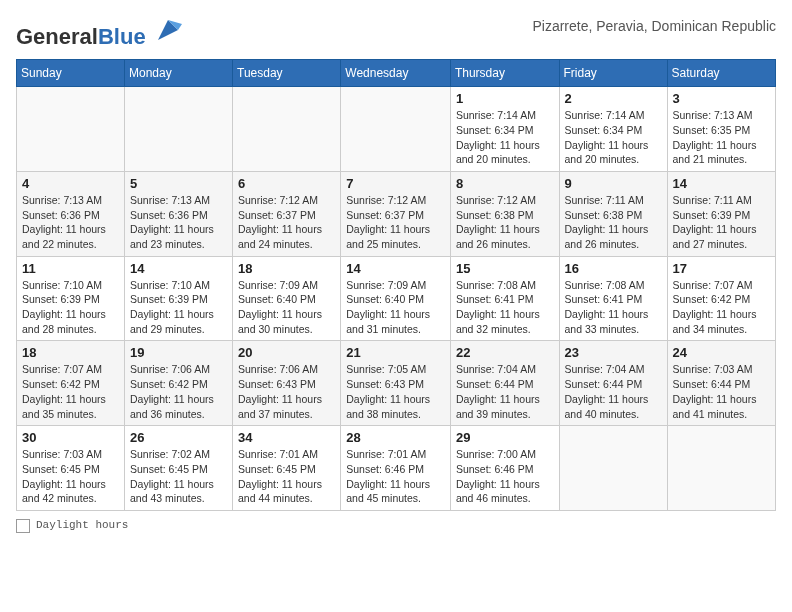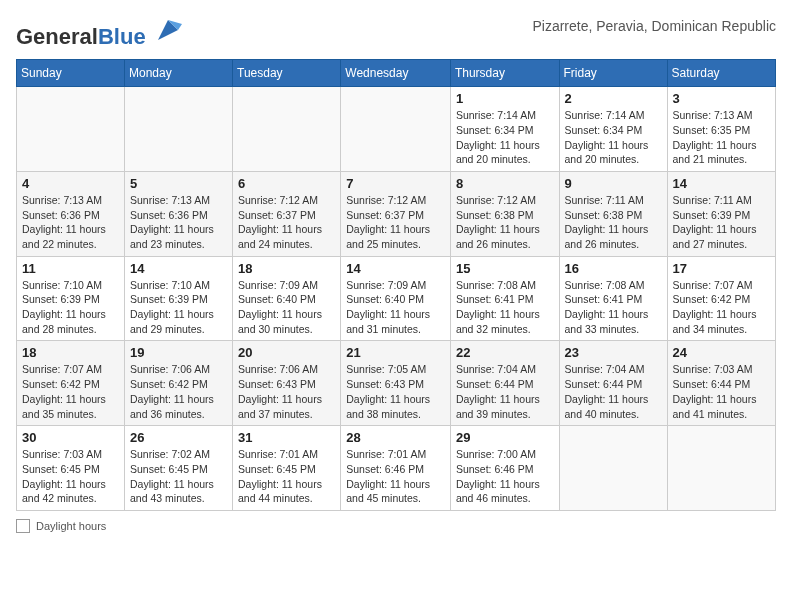--- a/index.html
+++ b/index.html
@@ -80,24 +80,25 @@
     .day-info {
       color: #333;
       line-height: 1.4;
       font-size: 10.5px;
     }
     .empty-cell {
       background: #f9f9f9 !important;
     }
     .footer-area {
       display: flex;
-      align-items: center;
+      align-items: flex-start;
       margin-top: 8px;
       font-size: 11px;
       color: #555;
+      font-family: Liberation Mono, monospace;
     }
     .legend-box {
       width: 14px;
       height: 14px;
       background: #fff;
       border: 1px solid #999;
       margin-right: 6px;
       display: inline-block;
       vertical-align: middle;
     }
@@ -248,21 +249,21 @@
         <tr>
           <td>
             <div class="day-number">30</div>
             <div class="day-info">Sunrise: 7:03 AM<br>Sunset: 6:45 PM<br>Daylight: 11 hours and 42 minutes.</div>
           </td>
           <td>
             <div class="day-number">26</div>
             <div class="day-info">Sunrise: 7:02 AM<br>Sunset: 6:45 PM<br>Daylight: 11 hours and 43 minutes.</div>
           </td>
           <td>
-            <div class="day-number">31</div>
+            <div class="day-number">34</div>
             <div class="day-info">Sunrise: 7:01 AM<br>Sunset: 6:45 PM<br>Daylight: 11 hours and 44 minutes.</div>
           </td>
           <td>
             <div class="day-number">28</div>
             <div class="day-info">Sunrise: 7:01 AM<br>Sunset: 6:46 PM<br>Daylight: 11 hours and 45 minutes.</div>
           </td>
           <td>
             <div class="day-number">29</div>
             <div class="day-info">Sunrise: 7:00 AM<br>Sunset: 6:46 PM<br>Daylight: 11 hours and 46 minutes.</div>
           </td>

